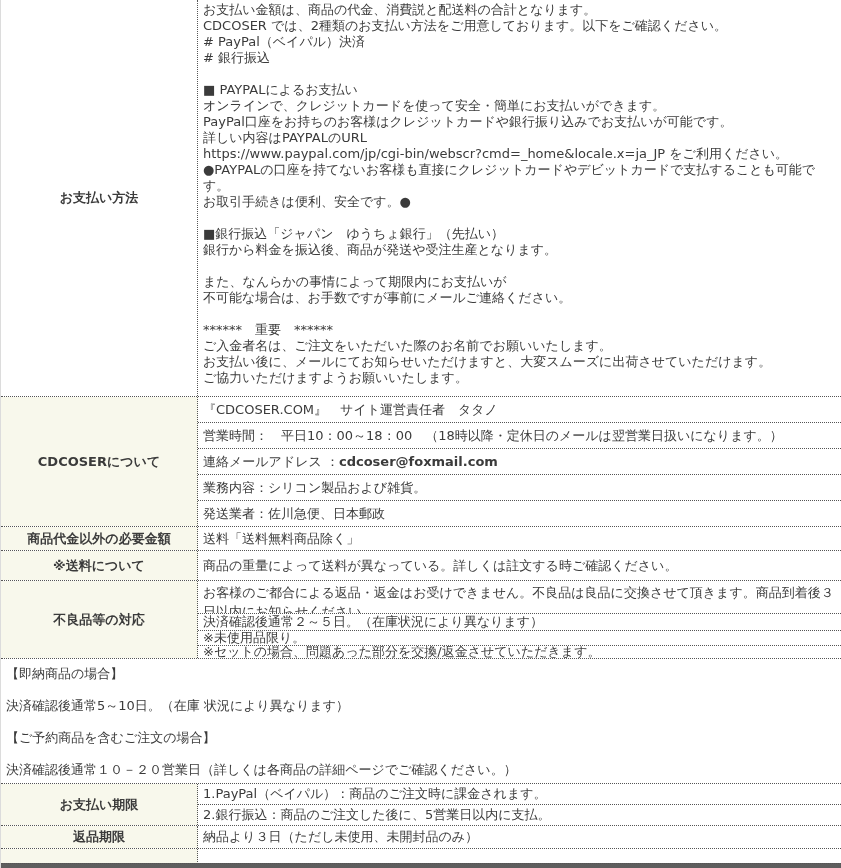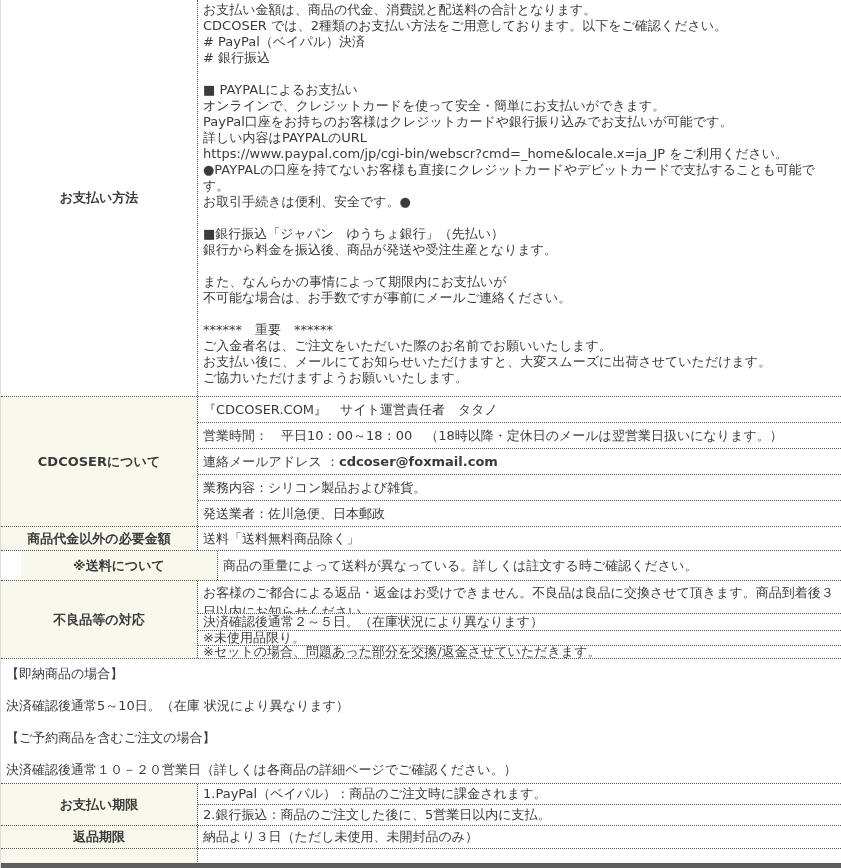--- a/index.html
+++ b/index.html
@@ -25,21 +25,21 @@
   .content { flex: 1 1 auto; min-width: 0; display: flex; flex-direction: column; overflow: hidden; }
   .cell {
     flex: 1 1 auto; display: flex; align-items: center;
     padding: 1px 5px; white-space: pre-wrap; overflow: hidden;
   }
   .cell + .cell { border-top: 1px dotted #555; }
   .cell.top { align-items: flex-start; padding-top: 2px; }
   .r1 { height: 396px; }
   .r2 { height: 130px; }
   .r3 { height: 24px; }
-  .r4 { height: 30px; padding-left: 20px; }
+  .r4 { height: 30px; }
   .r5 { height: 78px; }
   .r5 .cell { line-height: 14px; }
   .r5 .c1 { flex: 1 1 auto; align-items: flex-start; padding-top: 2px; line-height: 19px; }
   .r5 .c2 { flex: 0 0 17px; }
   .r5 .c3 { flex: 0 0 15px; }
   .r5 .c4 { flex: 0 0 13px; text-align: right; }
   .r6 { height: 125px; }
   .r6 .cell { padding-top: 7px; }
   .r7 { height: 42px; }
   .r8 { height: 23px; }

